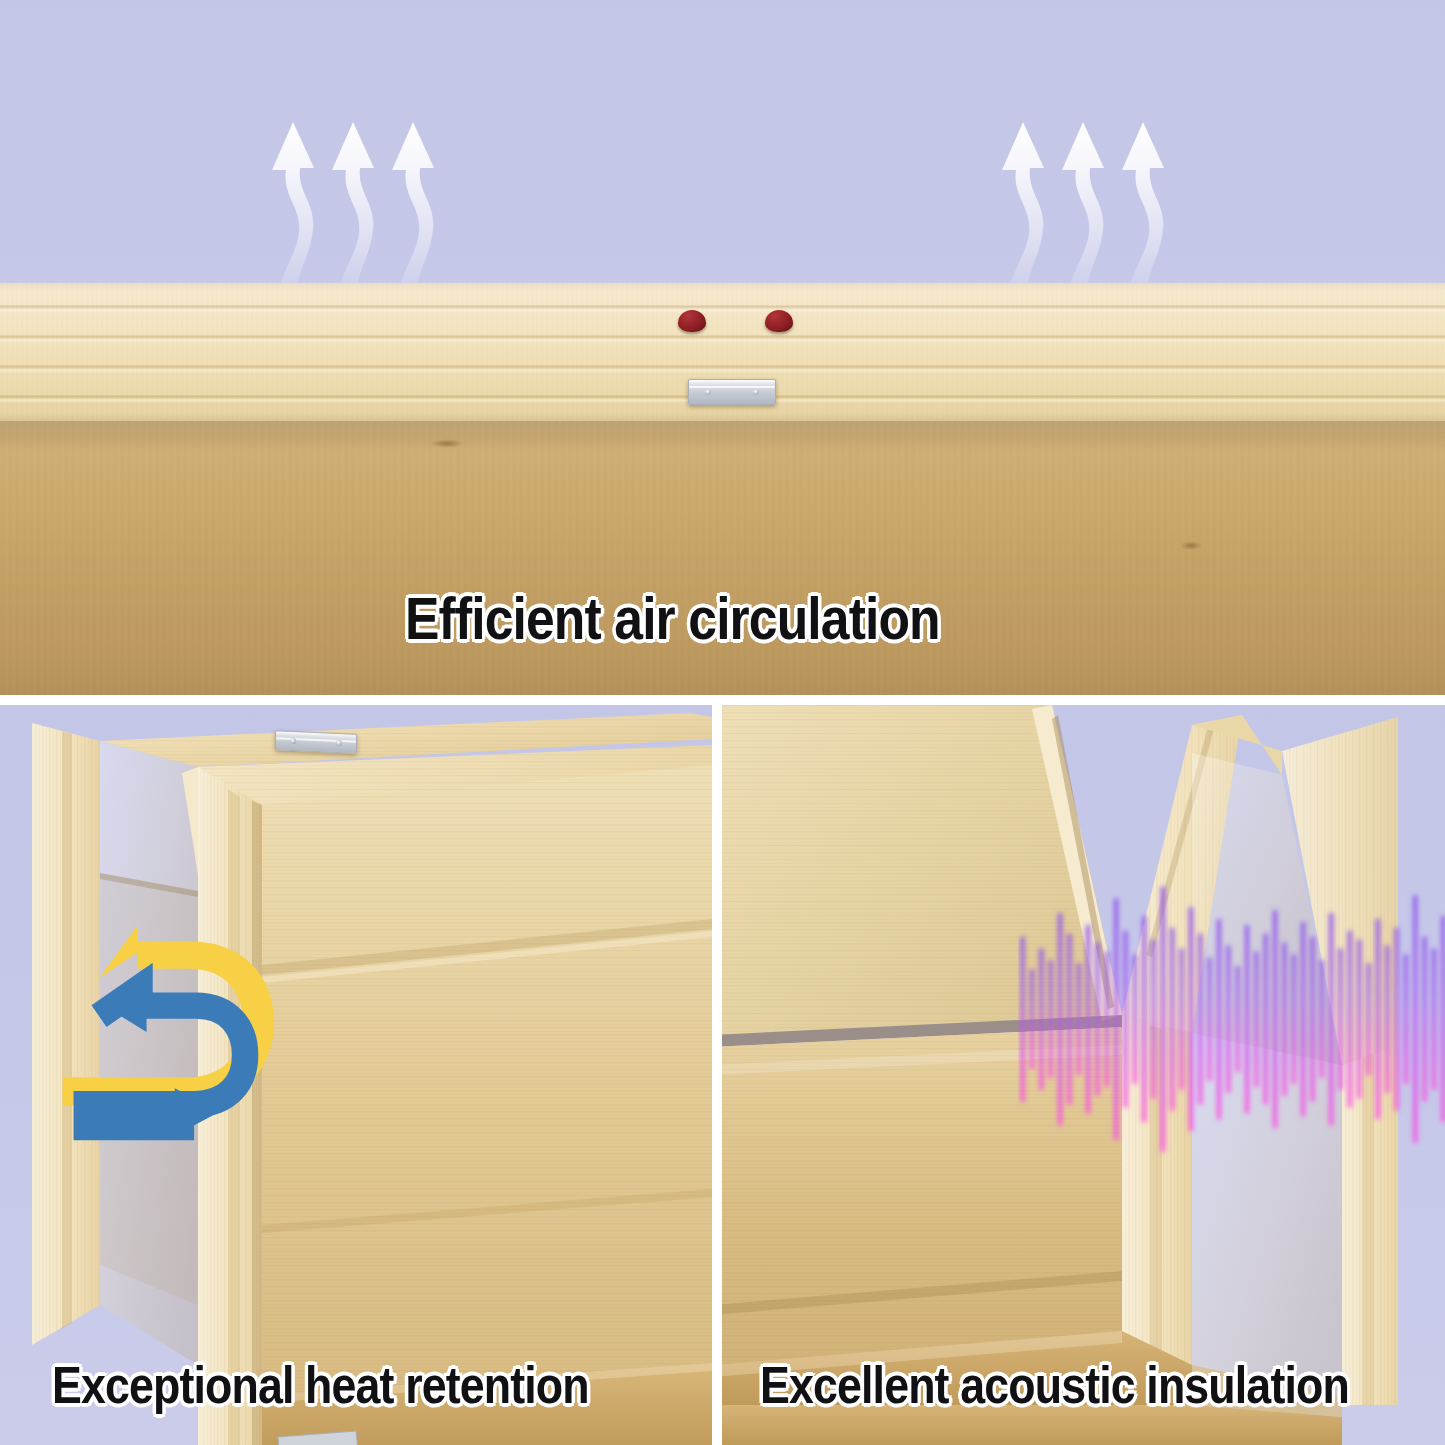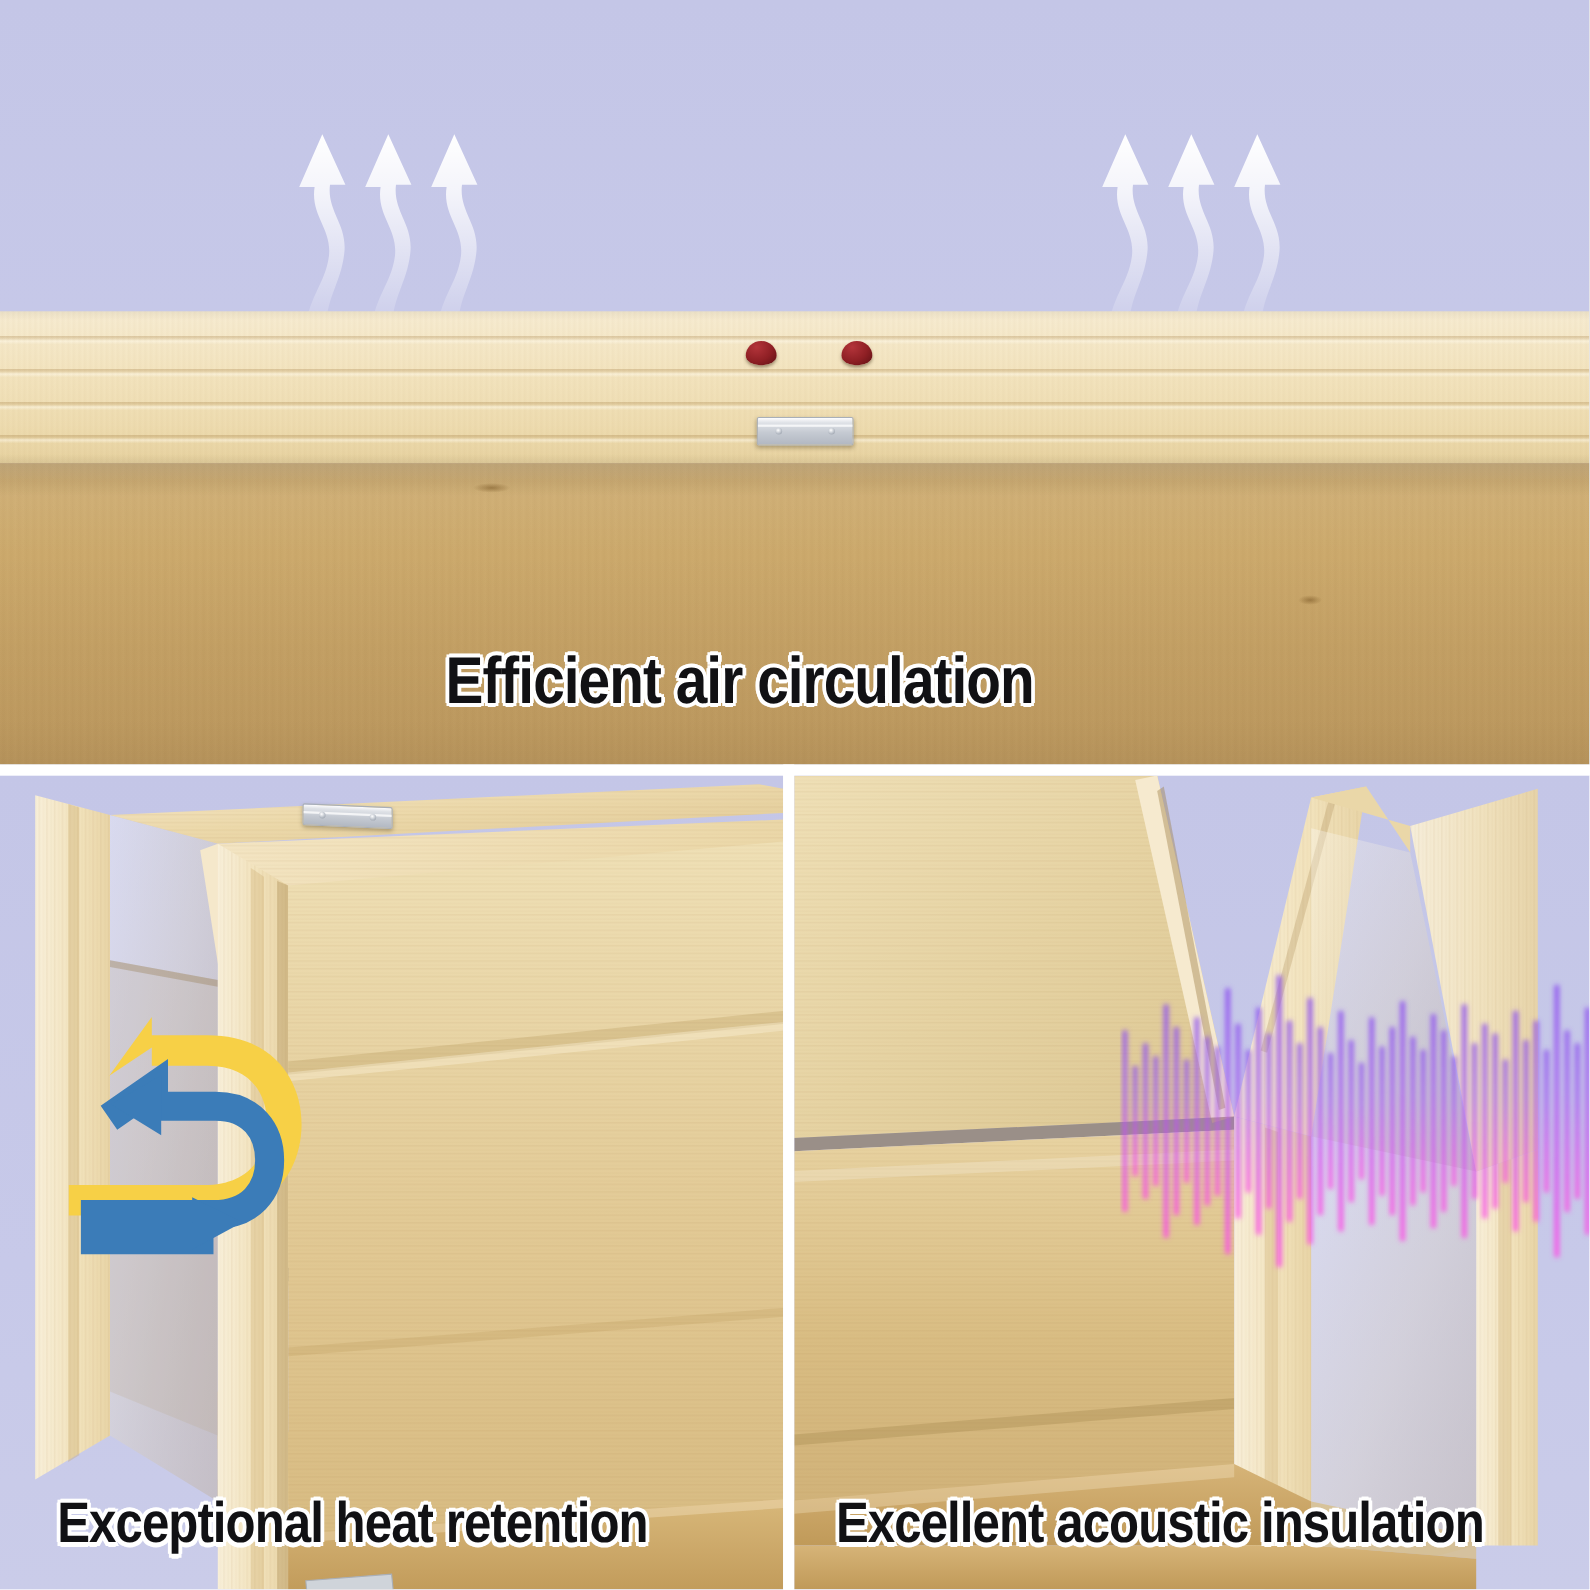--- a/index.html
+++ b/index.html
@@ -18,21 +18,21 @@
     background:#ffffff;
   }
 
   
   .panel{
     position:absolute;
     overflow:hidden;
   }
 
   
-  #panel-top{ left:0; top:0; width:1445px; height:695px; background:#a3a3a3; }
+  #panel-top{ left:0; top:0; width:1445px; height:695px; background:#fca5a5; }
 
   
   .bg-purple{
     position:absolute; inset:0;
     background:linear-gradient(180deg,#c4c6e7 0%, #c7c9e9 60%, #cacce9 100%);
   }
 
   
   .arrow-group{ position:absolute; }
   #arrows-left{ left:252px; top:108px; width:240px; height:195px; }

